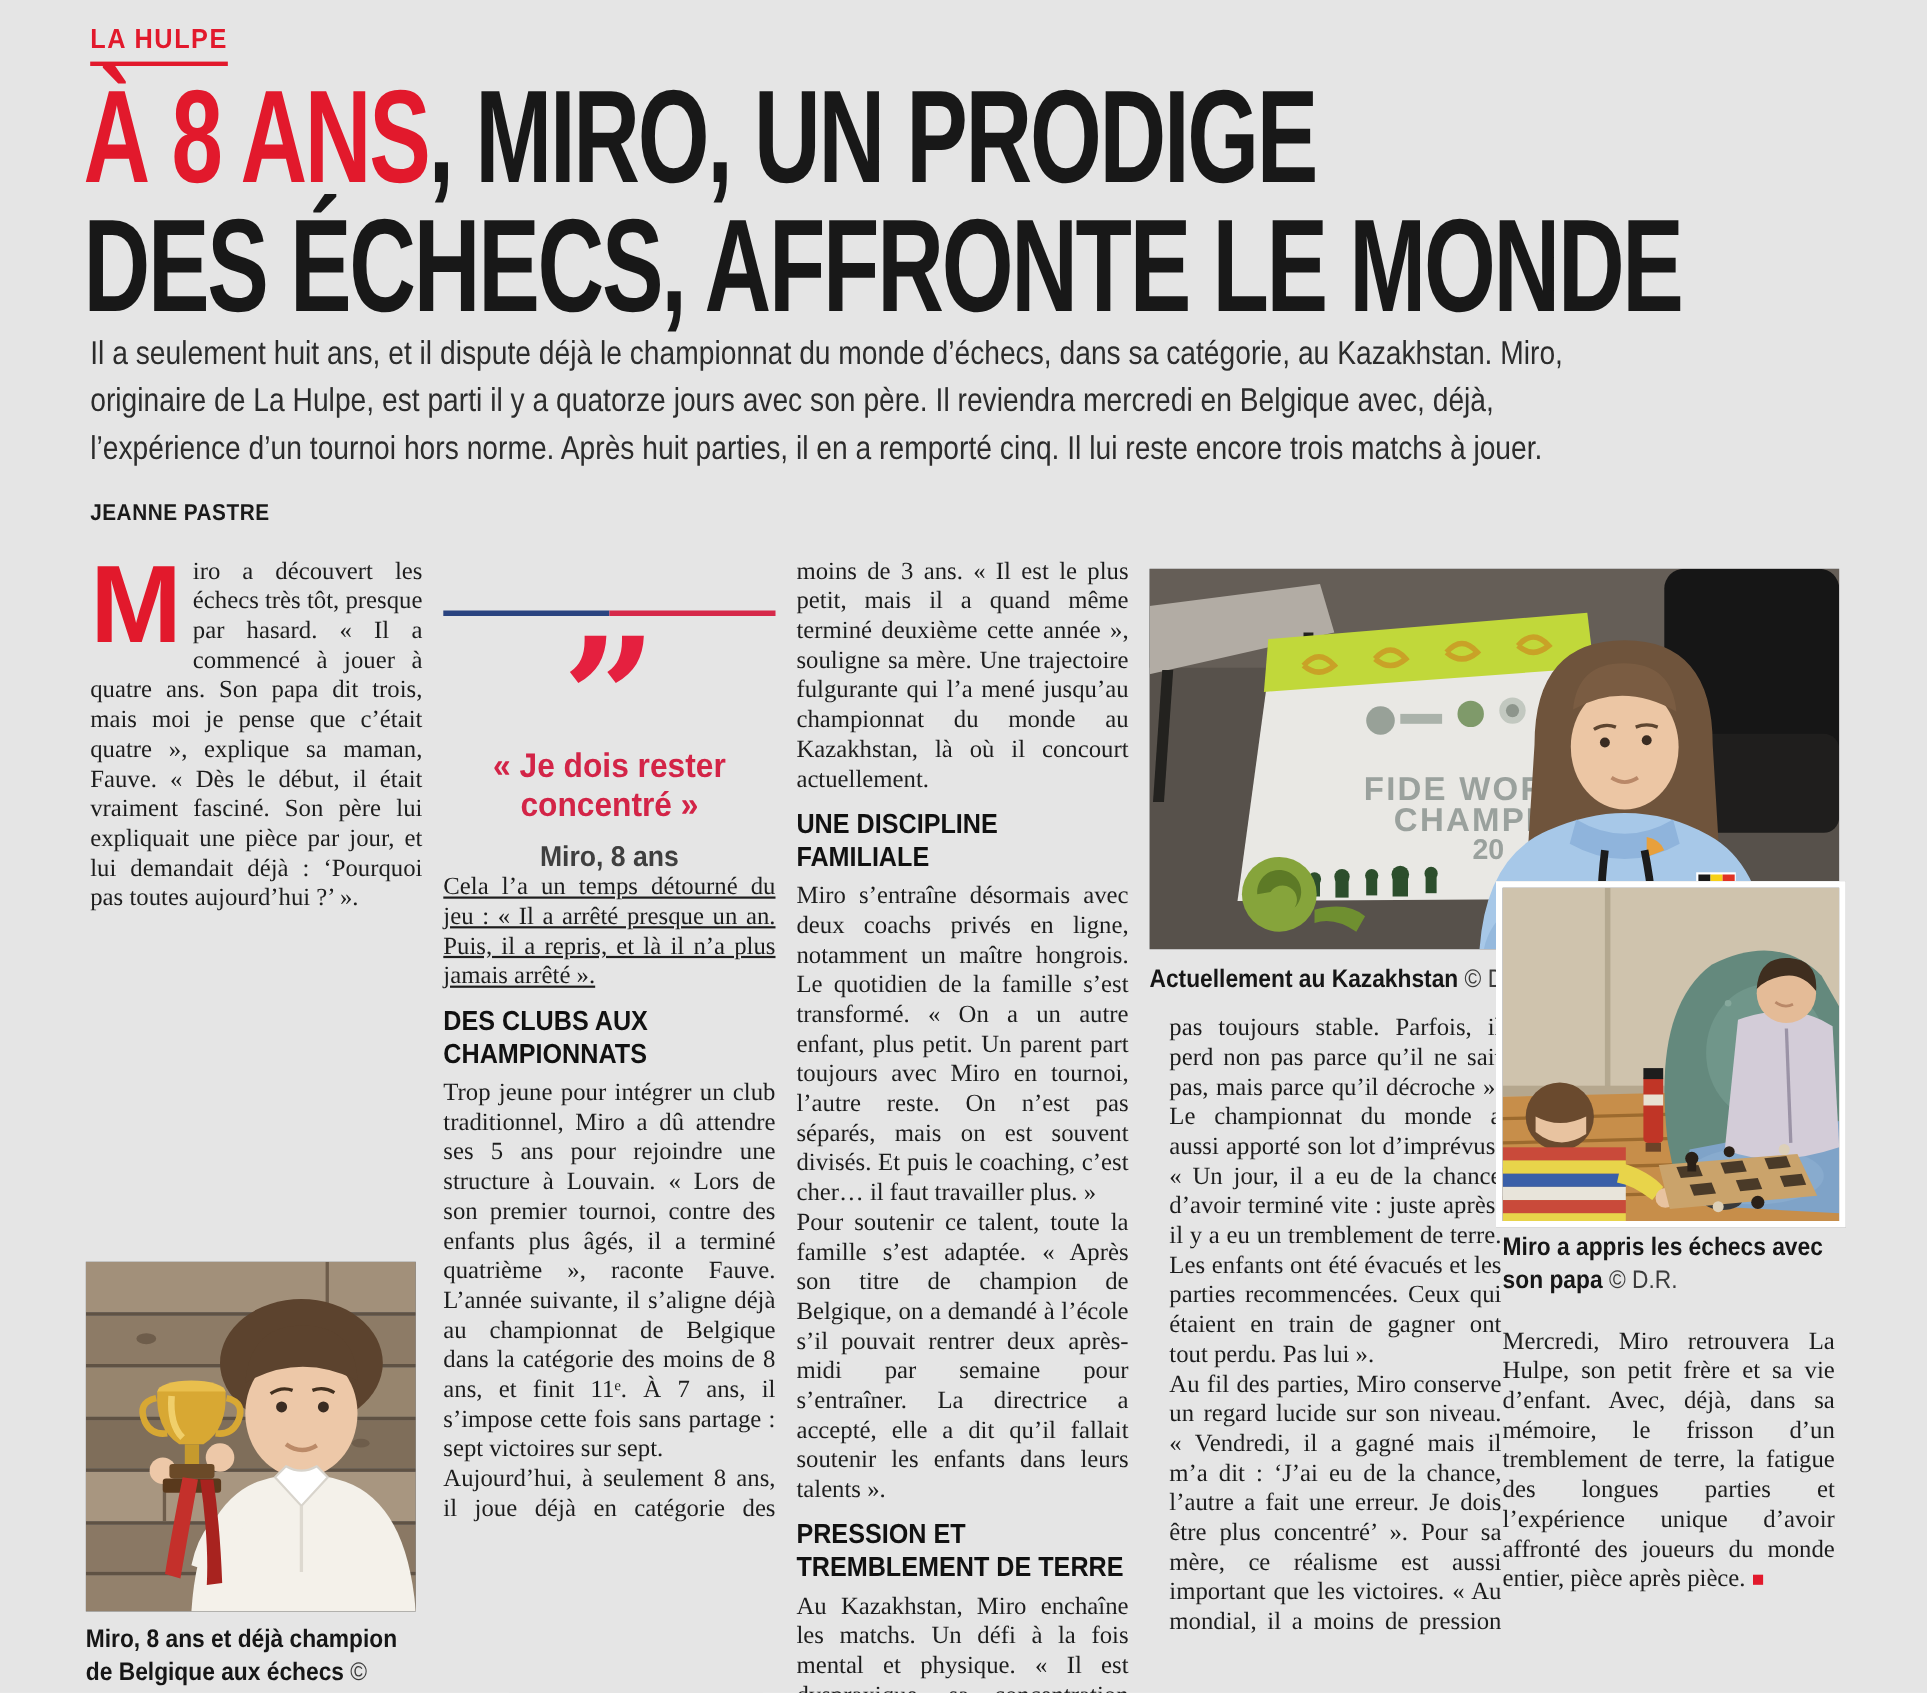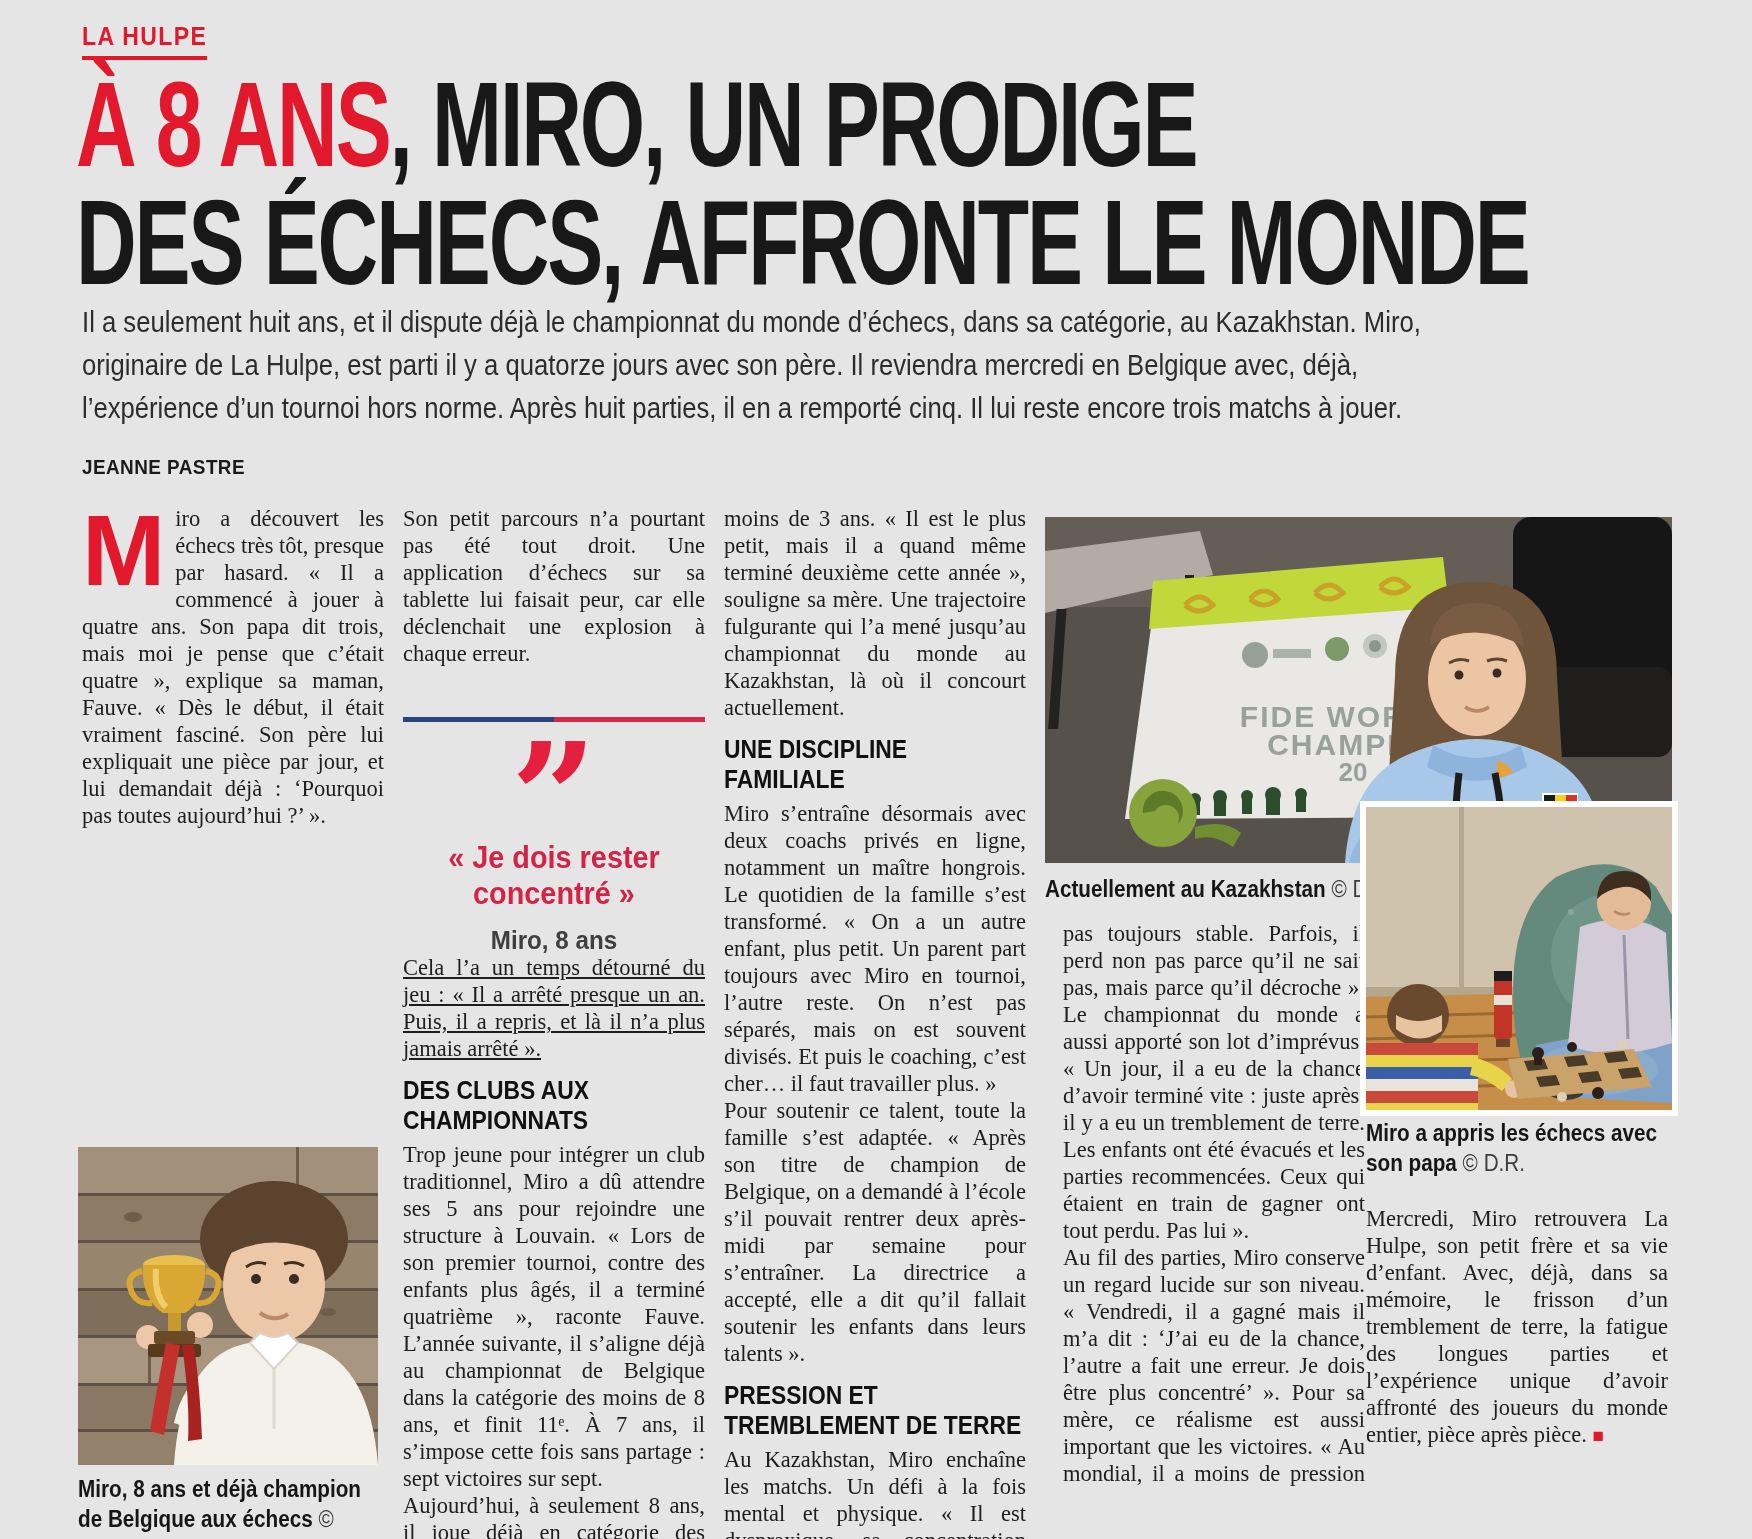--- a/index.html
+++ b/index.html
@@ -74,21 +74,20 @@
 
   <div class="lede">Il a seulement huit ans, et il dispute déjà le championnat du monde d’échecs, dans sa catégorie, au Kazakhstan. Miro, originaire de La Hulpe, est parti il y a quatorze jours avec son père. Il reviendra mercredi en Belgique avec, déjà, l’expérience d’un tournoi hors norme. Après huit parties, il en a remporté cinq. Il lui reste encore trois matchs à jouer.</div>
 
   <div class="byline">JEANNE PASTRE</div>
 
   <div class="col col1">
     <p><span class="dropcap">M</span><span>iro a découvert les échecs très tôt, presque par hasard. « Il a commencé à jouer à quatre ans. Son papa dit trois, mais moi je pense que c’était quatre », explique sa maman, Fauve. « Dès le début, il était vraiment fasciné. Son père lui expliquait une pièce par jour, et lui demandait déjà : ‘Pourquoi pas toutes aujourd’hui ?’ ».</span></p>
   </div>
 
   <div class="col col2">
-    <p>Son petit parcours n’a pourtant pas été tout droit. Une application d’échecs sur sa tablette lui faisait peur, car elle déclenchait une explosion à chaque erreur.</p>
     <div class="pq-divider">
       <span class="half blue"></span>
       <span class="half redh"></span>
     </div>
     <div class="pq-mark">”</div>
     <div class="pq-line pq-l1">« Je dois rester</div>
     <div class="pq-line">concentré »</div>
     <div class="pq-attr">Miro, 8 ans</div>
     <p class="after-pq">Cela l’a un temps détourné du jeu : « Il a arrêté presque un an. Puis, il a repris, et là il n’a plus jamais arrêté ».</p>
     <div class="subhead">DES CLUBS AUX CHAMPIONNATS</div>

